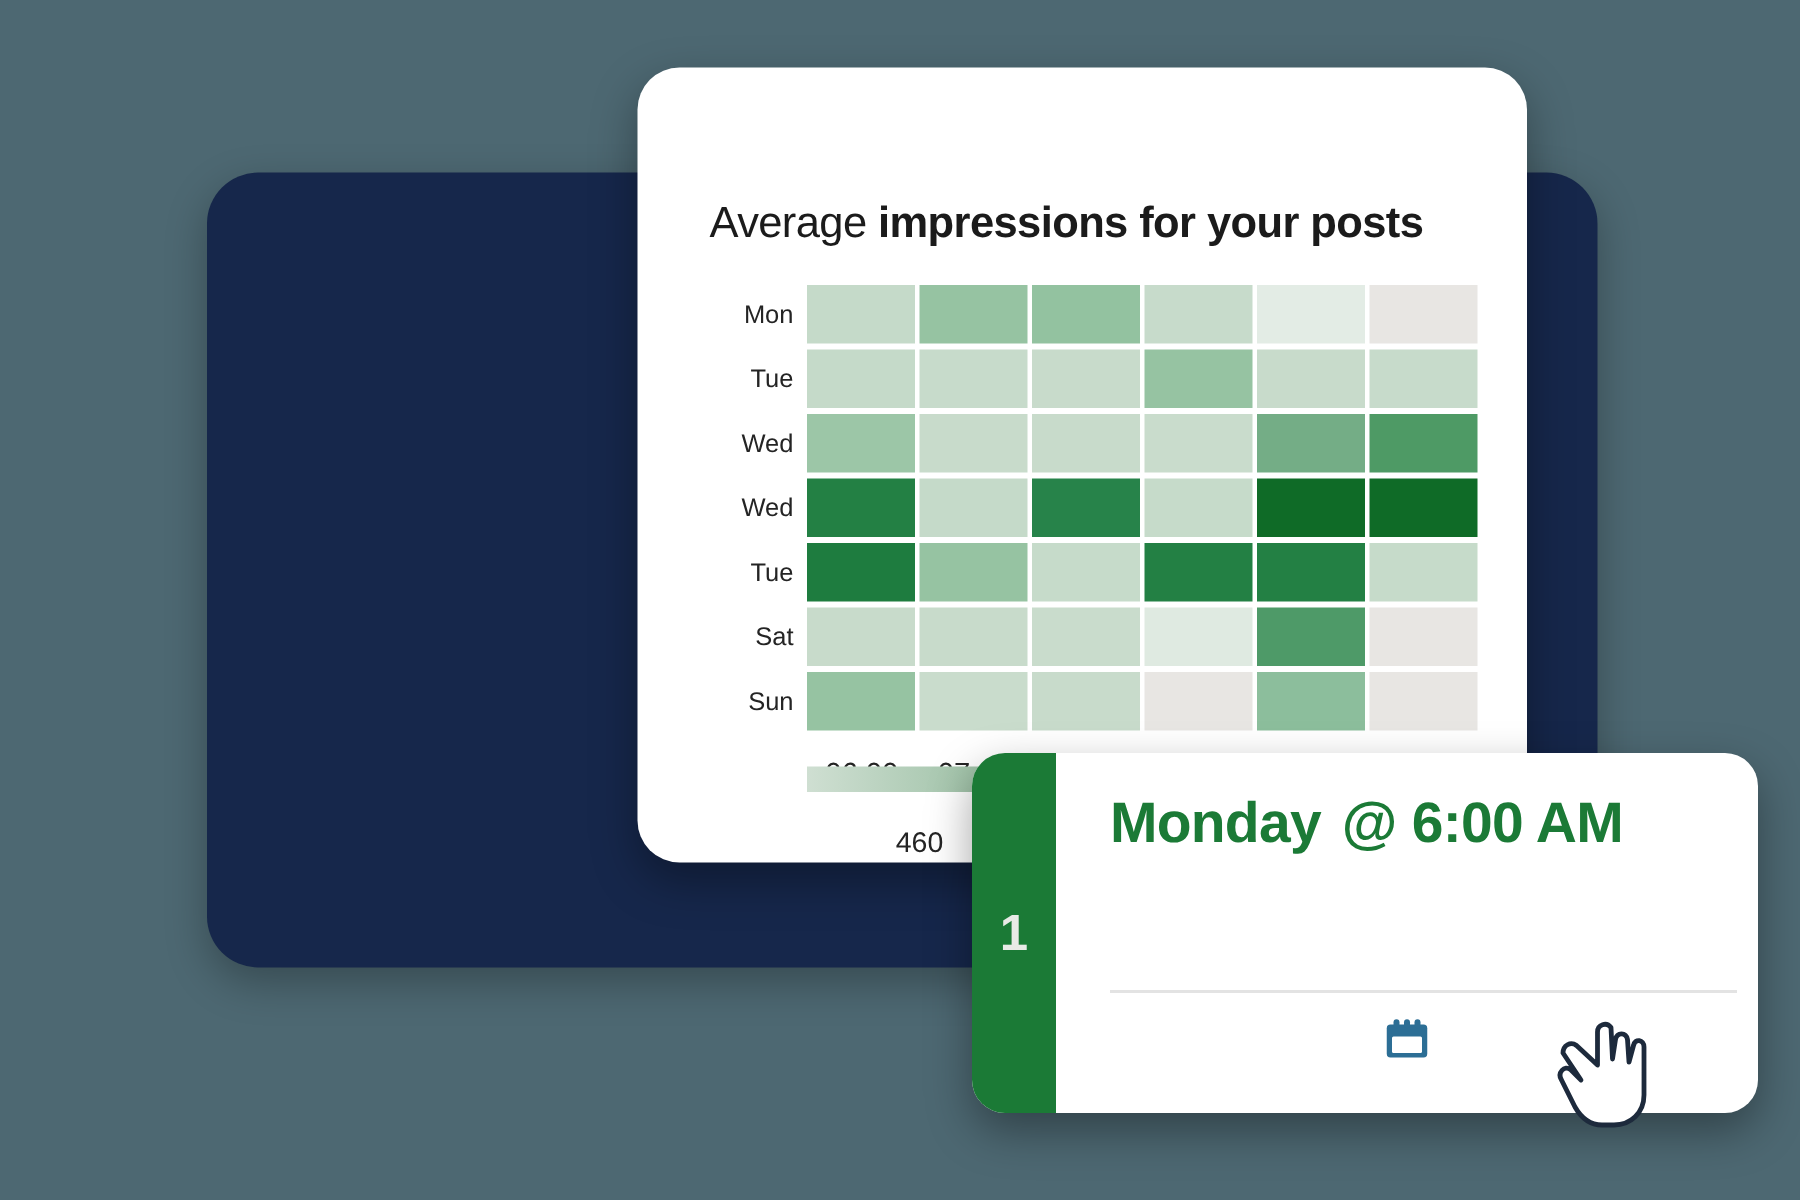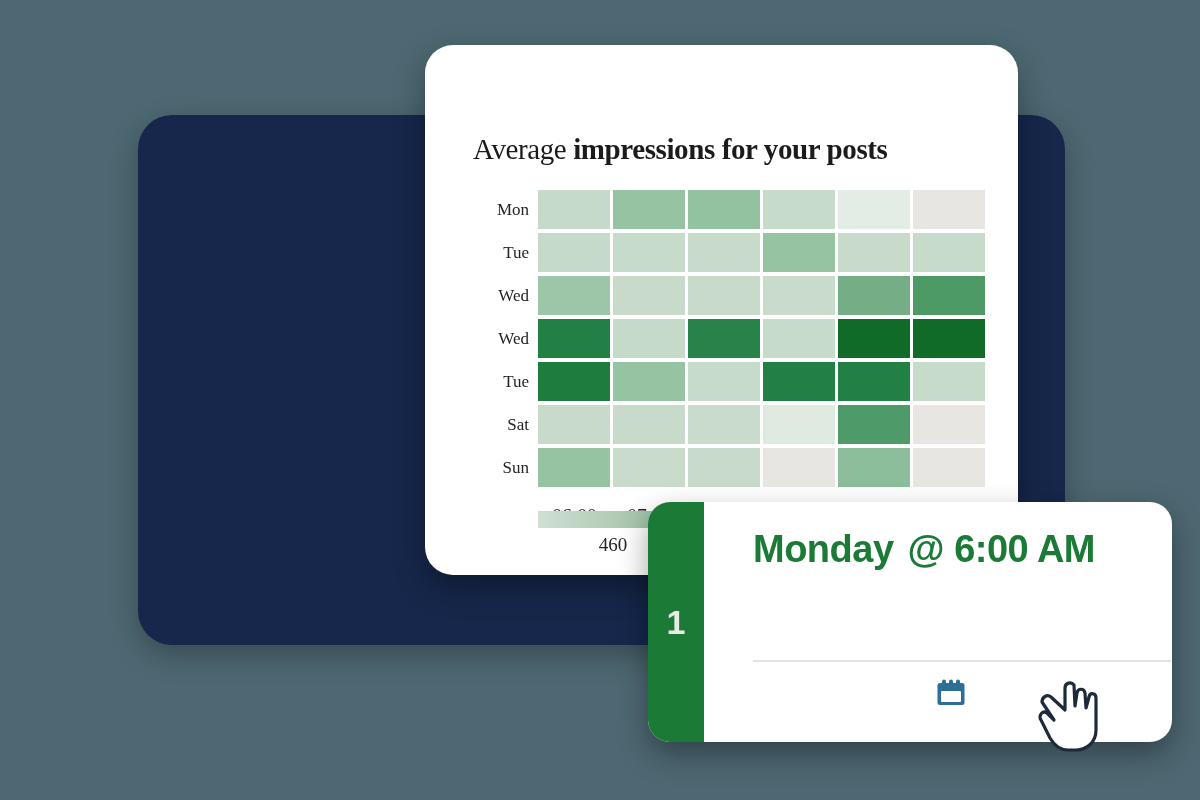--- a/index.html
+++ b/index.html
@@ -63,21 +63,20 @@
 
   
   .chart-card {
     position: absolute;
     left: 425px; top: 45px;
     width: 593px; height: 530px;
     background: #ffffff;
     border-radius: 28px;
     box-shadow: 0 12px 30px rgba(0,0,0,0.34);
     overflow: hidden;
-    font-family: Liberation Serif, serif;
   }
   .chart-title {
     position: absolute;
     left: 48px; top: 88px;
     font-size: 29px;
     color: #1b1b1b;
     white-space: nowrap;
     letter-spacing: -0.4px;
   }
   .chart-title .bold { font-weight: bold; }
@@ -152,21 +151,21 @@
     color: #e8eae6;
     font-size: 34px;
     font-weight: bold;
     display: flex;
     align-items: center;
     justify-content: center;
   }
   .tip-body {
     position: absolute;
     left: 56px; top: 0;
-    width: 468px; height: 240px; margin-left: 13px;
+    width: 468px; height: 240px;
   }
   .tip-heading {
     position: absolute;
     left: 36px; top: 26px;
     font-size: 38px;
     font-weight: bold;
     color: #1b7a36;
     white-space: nowrap;
     letter-spacing: -0.5px;
   }
@@ -296,21 +295,21 @@
           </div>
         </div>
       <div id="xlabels">
           <div class="xlab" style="left: 112px; top: 460px;">06:00</div>
           <div class="xlab" style="left: 187px; top: 460px;">07:00</div>
           <div class="xlab" style="left: 262px; top: 460px;">08:00</div>
           <div class="xlab" style="left: 337px; top: 460px;">09:00</div>
           <div class="xlab" style="left: 412px; top: 460px;">10:00</div>
         </div>
       <div class="colorbar" id="colorbar" style="background: linear-gradient(to right, rgb(207, 223, 210) 0%, rgb(23, 111, 46) 100%);"></div>
-      <div class="cb-tick" id="cbtick" style="left: 153px;">460</div>
+      <div class="cb-tick" id="cbtick" style="left: 153px; margin-top: 18px;">460</div>
     </div>
   </div>
 
   <div class="tip-card">
     <div class="tip-rank">1</div>
     <div class="tip-body">
       <div class="tip-heading"><span>Monday</span><span class="at">@ 6:00 AM</span></div>
       <div class="tip-divider"></div>
       <div class="tip-action">
         <span class="cal-icon">

